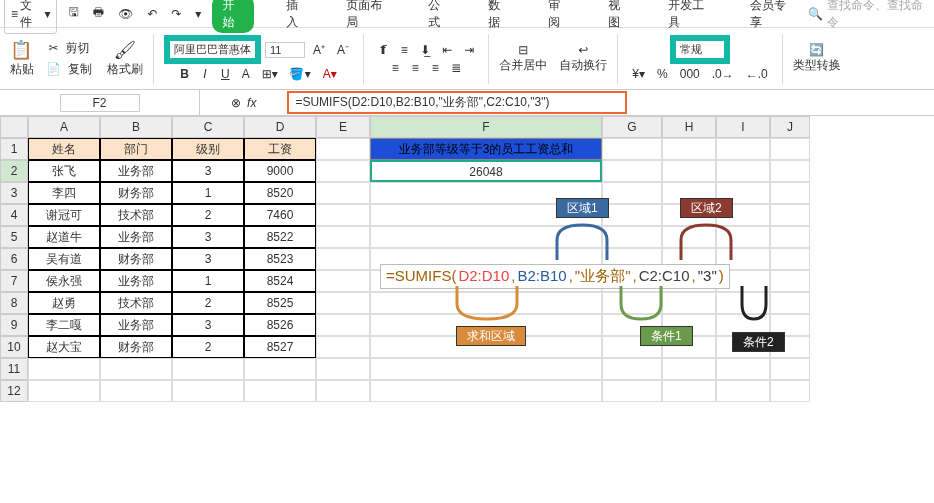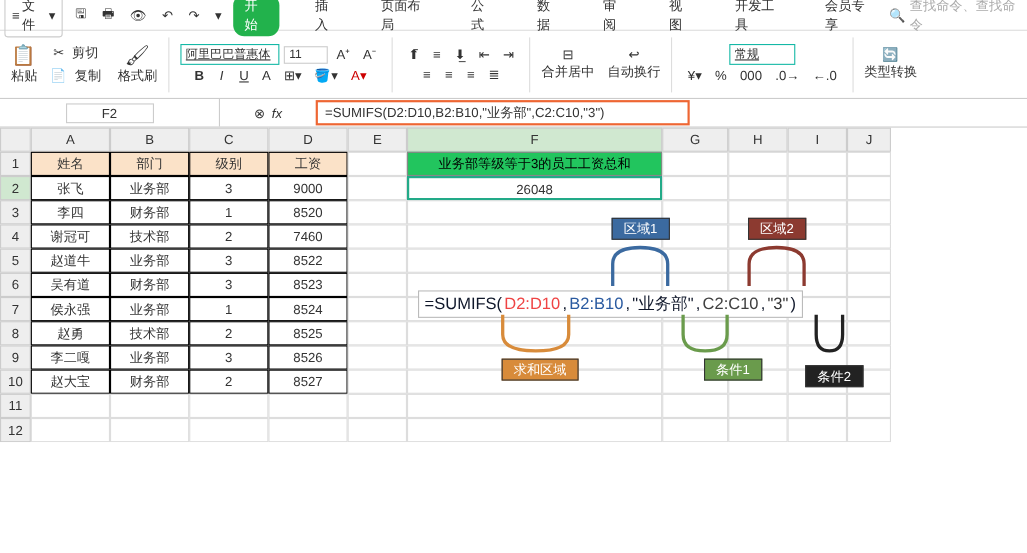--- a/index.html
+++ b/index.html
@@ -12,21 +12,21 @@
 .tab.active { background: #22b24c; color: #fff; border-radius: 10px; padding: 2px 10px; }
 .search-hint { margin-left: auto; color: #aaa; display: flex; align-items: center; gap: 4px; }
 
 .ribbon { height: 62px; display: flex; align-items: center; border-bottom: 1px solid #ccc; padding: 2px 6px; gap: 4px; }
 .group { display: flex; flex-direction: column; align-items: center; gap: 2px; padding: 0 4px; }
 .group-row { display: flex; align-items: center; gap: 4px; }
 .group-sep { width: 1px; height: 50px; background: #ddd; margin: 0 2px; }
 .paste-btn { display: flex; flex-direction: column; align-items: center; padding: 2px 4px; }
 .icon { display: inline-flex; align-items: center; justify-content: center; }
 .btn-sm { padding: 1px 3px; cursor: pointer; }
-.font-combo { border: 1px solid #14b8a6; padding: 1px 4px; min-width: 90px; font-size: 11px; text-decoration: underline; }
+.font-combo { border: 6px solid #14b8a6; padding: 1px 4px; min-width: 90px; font-size: 11px; }
 .size-combo { border: 1px solid #ccc; padding: 1px 4px; width: 40px; font-size: 11px; text-align: left; }
 .fmt-btn { padding: 1px 4px; cursor: pointer; min-width: 16px; text-align: center; }
 
 .fbar { height: 26px; display: flex; align-items: center; border-bottom: 1px solid #ccc; gap: 23px; }
 .namebox-wrap { width: 200px; border-right: 1px solid #ccc; display: flex; align-items: center; justify-content: center; height: 100%; }
 .namebox { border: 1px solid #ccc; padding: 1px 6px; width: 80px; text-align: center; }
 .fx-btns { display: flex; align-items: center; gap: 6px; padding: 0 8px; }
 .formula-box { border: 2px solid #e63; padding: 1px 6px; flex: 0 0 auto; min-width: 340px; color: #333; }
 
 .sheet { position: relative; }
@@ -35,29 +35,29 @@
 .colhdr { border: 1px solid #ccc; background: #eee; text-align: center; line-height: 20px; }
 .colA{width:72px}.colB{width:72px}.colC{width:72px}.colD{width:72px}.colE{width:54px}
 .colF{width:232px}.colG{width:60px}.colH{width:54px}.colI{width:54px}.colJ{width:40px}
 .rows { }
 .row { display: flex; height: 22px; }
 .rowhdr { width: 28px; border: 1px solid #ccc; background: #eee; text-align: center; line-height: 20px; }
 .rowhdr.active { background: #d0e8d0; }
 .cell { border: 1px solid #ddd; line-height: 20px; text-align: center; overflow: hidden; white-space: nowrap; }
 .cell.hdr { background: #fbe2c8; border: 1px solid #000; }
 .cell.data { border: 1px solid #000; }
-.greenhdr { background: #22c55e; color: #000; border: 1px solid #888; }
+.greenhdr { background: #1d4ed8; color: #000; border: 1px solid #888; }
 .result-cell { border: 2px solid #2a8; background: #fff; }
 
 .annotate { position: absolute; font-size: 13px; }
 .label-box { padding: 2px 10px; border: 1px solid #333; color: #fff; font-size: 12px; }
 .lb-blue{background:#3b6aa0}.lb-red{background:#8c3a30}.lb-orange{background:#d88b3a}.lb-green{background:#6a9b4c}.lb-black{background:#222}
 .formula-annotate { background: #fff; border: 1px solid #bbb; padding: 2px 4px; font-size: 15px; }
 .fa-part { padding: 0 1px; }
-.c-sum{color:#ef4444}.c-a1{color:#2a5aa0}.c-a2{color:#404040}.c-a3{color:#333}.c-txt{color:#0f172a}
+.c-sum{color:#ef4444}.c-a1{color:#2a5aa0}.c-a2{color:#404040}.c-a3{color:#333}.c-txt{color:#a16207}
 </style>
 </head>
 <body>
 
 <div class="menubar">
   <div class="file-menu">
     <span class="icon">≡</span>
     <span>文件</span>
     <span class="icon">▾</span>
   </div>

